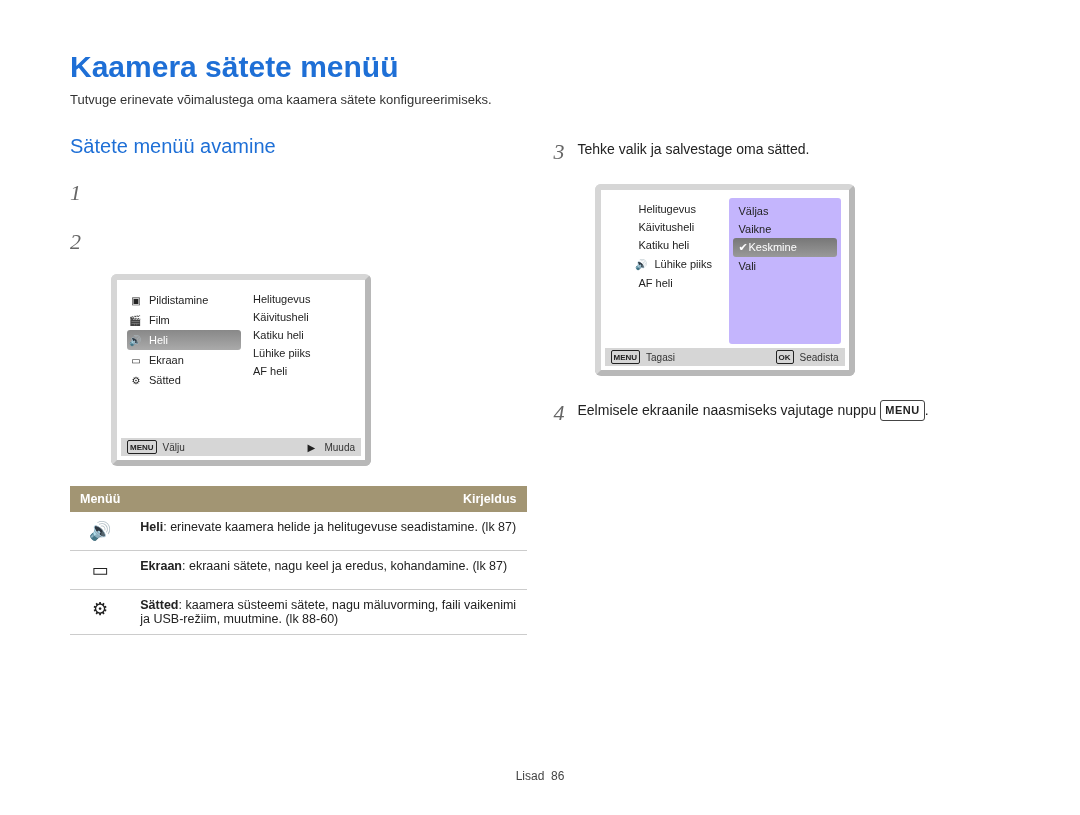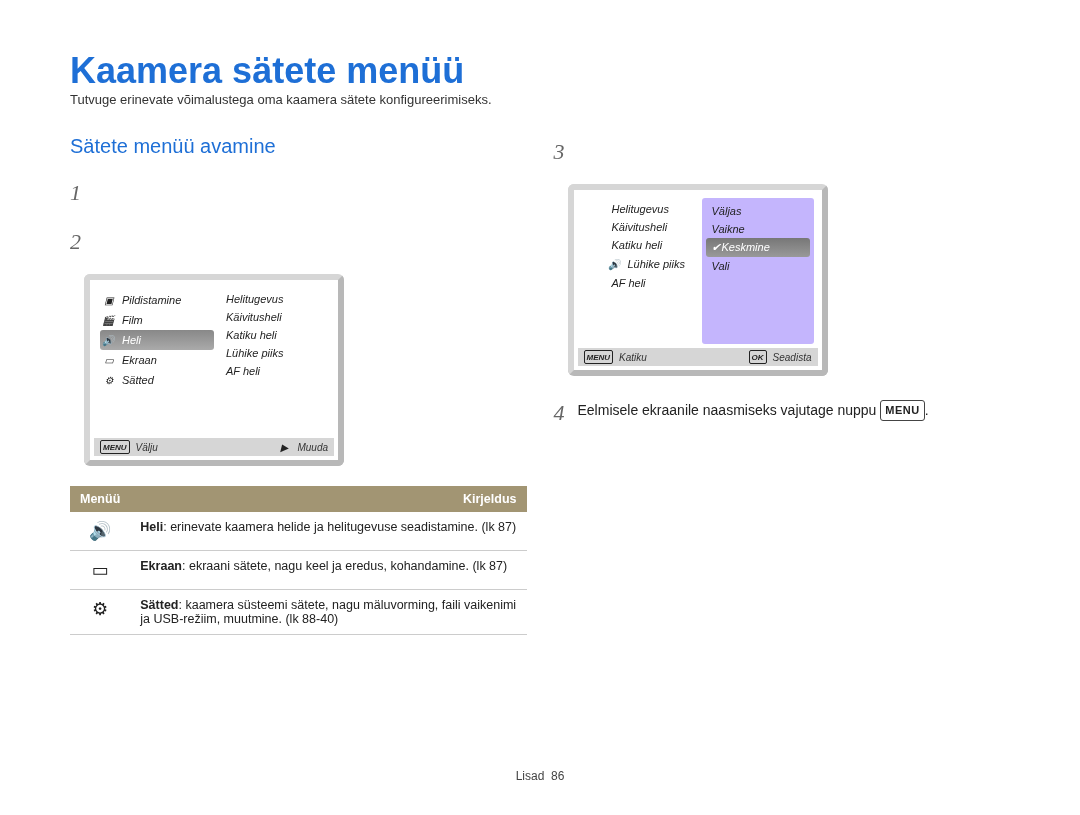--- a/index.html
+++ b/index.html
@@ -6,24 +6,24 @@
   body {
     font-family: Arial, Helvetica, sans-serif;
     width: 1080px;
     height: 815px;
     background: #fff;
     color: #222;
     position: relative;
     padding: 50px 70px 0 70px;
   }
   .page-title {
-    font-size: 36px;
+    font-size: 30px;
     font-weight: 700;
     color: #1e6fd6;
-    margin-bottom: 0;
+    margin-bottom: 8px;
   }
   .page-subtitle {
     font-size: 13px;
     color: #333;
     margin-bottom: 28px;
   }
   .columns { display: flex; gap: 27px; }
   .col { flex: 1; }
   .section-title {
     color: #1e6fd6;
@@ -55,24 +55,23 @@
   
   .lcd {
     border: 6px solid #d6d6d6;
     border-right-color: #b8b8b8;
     border-bottom-color: #b8b8b8;
     border-radius: 6px;
     width: 260px;
     height: 192px;
     background: #fff;
     position: relative;
-    margin: 6px 0 20px 14px;
+    margin: 6px 0 20px 41px;
     font-size: 12px;
     overflow: hidden;
-    font-style: italic;
   }
   .lcd-inner {
     position: absolute; inset: 4px 4px 22px 4px;
     background: #fff;
     display: flex;
   }
   .lcd-left { width: 120px; padding: 6px 0 0 6px; }
   .lcd-right { flex: 1; padding: 6px 4px 0 6px; }
   .lcd-row { display: flex; align-items: center; gap: 6px; padding: 3px 2px; font-size: 11px; color: #222; }
   .lcd-row.sel { background: linear-gradient(#888,#aaa); color: #fff; border-radius: 3px; }
@@ -177,29 +176,30 @@
       <tr>
         <td class="icon"><span>🔊</span></td>
         <td><b>Heli</b><span>: erinevate kaamera helide ja helitugevuse seadistamine. (lk 87)</span></td>
       </tr>
       <tr>
         <td class="icon"><span>▭</span></td>
         <td><b>Ekraan</b><span>: ekraani sätete, nagu keel ja eredus, kohandamine. (lk 87)</span></td>
       </tr>
       <tr>
         <td class="icon"><span>⚙</span></td>
-        <td><b>Sätted</b><span>: kaamera süsteemi sätete, nagu mäluvorming, faili vaikenimi ja USB-režiim, muutmine. (lk 88-40)</span></td>
+        <td><b>Sätted</b><span>: kaamera süsteemi sätete, nagu mäluvorming, faili vaikenimi ja USB-režiim, muutmine. (lk 88-60)</span></td>
       </tr>
     </tbody>
       </table>
   </div>
 
   <div class="col">
     <div class="step">
       <div class="step-num">3</div>
+      <div class="step-text">Tehke valik ja salvestage oma sätted.</div>
     </div>
 
     <div class="lcd">
       <svg style="position:absolute;left:2px;top:4px;width:40px;height:160px">
           <path class="swirl" d="M20 150 C 5 120, 5 70, 20 40 C 30 20, 35 30, 28 45"></path>
         </svg>
       <div class="lcd-inner">
         <div class="lcd-left" style="padding-left:28px">
           <div class="lcd-opt">Helitugevus</div>
           <div class="lcd-opt">Käivitusheli</div>
@@ -212,21 +212,21 @@
         </div>
         <div class="lcd-right" style="background:#c4b5fd;border-radius:3px;margin:4px;padding:4px">
           <div class="lcd-opt">Väljas</div>
           <div class="lcd-opt">Vaikne</div>
           <div class="lcd-opt sel"><span style="display:inline-block;width:10px">✔</span><span>Keskmine</span></div>
           <div class="lcd-opt">Vali</div>
         </div>
       </div>
       <div class="lcd-foot">
         <span class="mini-icon box">MENU</span>
-        <span>Katiku</span>
+        <span>Tagasi</span>
         <span class="sp"></span>
         <span class="mini-icon box">OK</span>
         <span>Seadista</span>
       </div>
     </div>
 
     <div class="step">
       <div class="step-num">4</div>
       <div class="step-text">
         <span>Eelmisele ekraanile naasmiseks vajutage nuppu </span>

